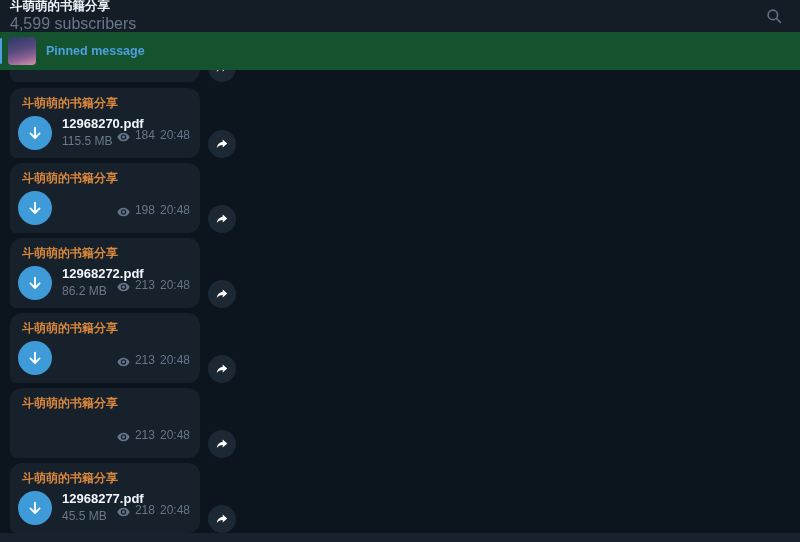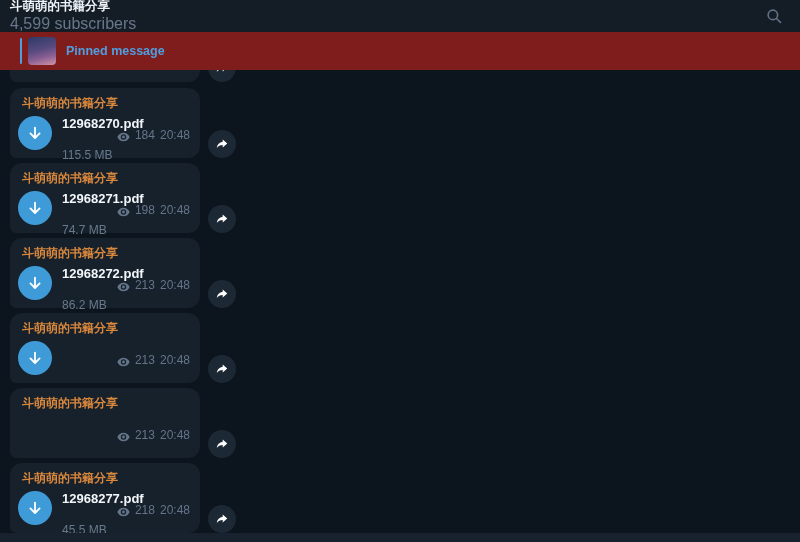--- a/index.html
+++ b/index.html
@@ -9,22 +9,22 @@
 
   
   .header { position:absolute; top:0; left:0; width:800px; height:32px; background:#141c26;
             display:flex; align-items:center; justify-content:space-between; padding:0 16px 0 10px; z-index:30; }
   .hinfo { display:flex; flex-direction:column; justify-content:center; line-height:1.15; cursor:pointer; }
   .htitle { color:#eef3f7; font-size:12.5px; font-weight:700; }
   .hsub   { color:#68788a; font-size:16px; margin-top:1px; }
   .hsearch { width:20px; height:20px; display:flex; align-items:center; justify-content:center; cursor:pointer; }
 
   
-  .pinned { position:absolute; top:32px; left:0; width:800px; height:38px; background:#7f1d1d;
-            display:flex; align-items:center; padding-left:20px; z-index:20; cursor:pointer; }
+  .pinned { position:absolute; top:32px; left:0; width:800px; height:38px; background:#14532d;
+            display:flex; align-items:center; padding-left:0; z-index:20; cursor:pointer; }
   .pin-accent { width:2px; height:26px; background:#4d9fe0; border-radius:1px; }
   .pin-thumb  { width:28px; height:28px; border-radius:4px; margin-left:6px; flex:0 0 auto;
                 background:linear-gradient(165deg,#2c3a66 0%,#584a7e 45%,#8a5f93 70%,#d393a8 100%); }
   .pin-texts { margin-left:10px; display:flex; flex-direction:column; line-height:1.2; }
   .pin-label { color:#4d9fe0; font-size:12.5px; font-weight:600; }
   .pin-msg   { color:#dfe7ee; font-size:12.5px; margin-top:1px; }
 
   
   .chat { position:absolute; top:70px; left:0; width:800px; height:463px; overflow:hidden; }
   .list { position:absolute; top:0; left:10px; padding-top:18px; }
@@ -33,21 +33,21 @@
 
   .bubble { position:absolute; top:0; left:0; width:190px; height:70px; background:#17212c;
             border-radius:12px; border-bottom-left-radius:6px; }
   .sender { padding:7px 12px 0 12px; color:#d9873c; font-size:12px; font-weight:600;
             white-space:nowrap; overflow:hidden; cursor:pointer; }
   .filerow { display:flex; align-items:flex-start; gap:10px; padding:4px 10px 0 8px; }
   .dlbtn { width:34px; height:34px; border-radius:50%; background:#3f9bd8; flex:0 0 auto;
            display:flex; align-items:center; justify-content:center; cursor:pointer; border:none; }
   .fileinfo { display:flex; flex-direction:column; line-height:1.2; overflow:hidden; }
   .fname { color:#f2f6f9; font-size:13px; font-weight:600; white-space:nowrap; cursor:pointer; }
-  .fsize { color:#68798c; font-size:12px; margin-top:16px; }
+  .fsize { color:#68798c; font-size:12px; margin-top:2px; }
   .meta { position:absolute; right:10px; bottom:16px; display:flex; align-items:flex-end; gap:5px;
           color:#65758a; font-size:12px; }
   .meta .eye { display:flex; align-items:center; }
 
   .share { position:absolute; left:198px; bottom:0; width:28px; height:28px; border-radius:50%;
            background:#1d2835; border:none; display:flex; align-items:center; justify-content:center;
            cursor:pointer; }
 
   
   .composer-edge { position:absolute; bottom:0; left:0; width:800px; height:9px; background:#17222e; z-index:25; }
@@ -136,24 +136,20 @@
 
       <div class="row">
         <div class="bubble">
           <div class="sender">斗萌萌的书籍分享</div>
           <div class="filerow">
             <button class="dlbtn">
               <svg width="20" height="20" viewBox="0 0 24 24" fill="none" stroke="#ffffff" stroke-width="2.2" stroke-linecap="round" stroke-linejoin="round">
                 <path d="M12 5.5v12M6.5 12.5l5.5 5.5 5.5-5.5"></path>
               </svg>
             </button>
-            <div class="fileinfo">
-              <div class="fname">12968271.pdf</div>
-              <div class="fsize">74.7 MB</div>
-            </div>
           </div>
           <div class="meta">
             <span class="eye">
               <svg width="13" height="10" viewBox="0 0 24 17" fill="#65758a">
                 <path fill-rule="evenodd" d="M12 .5C7 .5 2.6 3.7.7 8.5c1.9 4.8 6.3 8 11.3 8s9.4-3.2 11.3-8C21.4 3.7 17 .5 12 .5zm0 13a5 5 0 1 1 0-10 5 5 0 0 1 0 10z"></path>
                 <circle cx="12" cy="8.5" r="2.6"></circle>
               </svg>
             </span>
             <span>198</span>
             <span>20:48</span>

